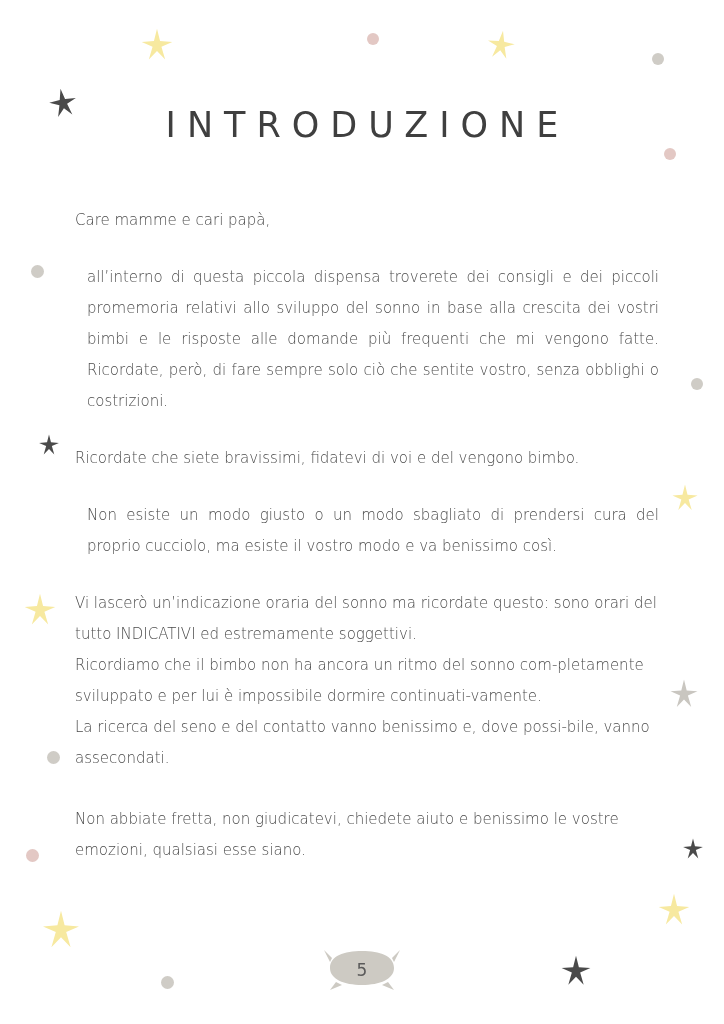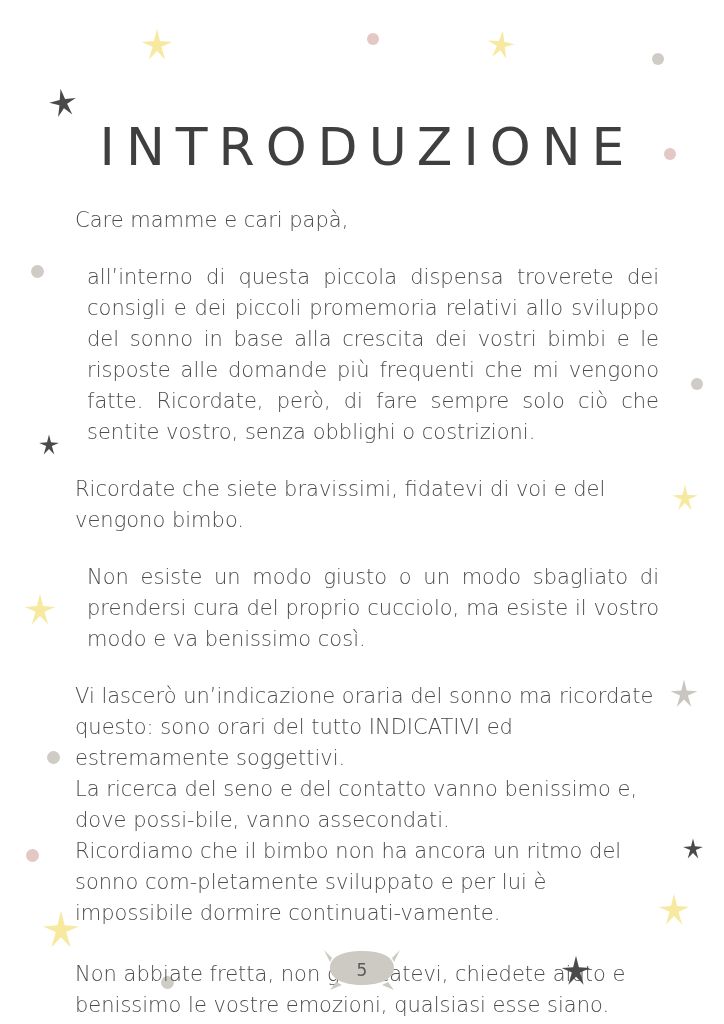--- a/index.html
+++ b/index.html
@@ -39,37 +39,37 @@
   }
 
   
   .title {
     position: absolute;
     left: 0;
     right: 0;
     top: 82px;
     text-align: center;
     font-family: "DejaVu Sans", sans-serif;
-    font-size: 52px;
+    font-size: 35px;
     letter-spacing: 11px;
     font-weight: 400;
     color: #3f3f3f;
     text-indent: 11px;
   }
 
   
   .content {
     position: absolute;
     left: 75px;
     top: 205px;
     width: 584px;
   }
   p {
     margin: 0;
-    font-size: 21px;
+    font-size: 15px;
     line-height: 31px;
     color: #4b4b4b;
     font-family: "DejaVu Sans", sans-serif;
     font-weight: 300;
   }
   p.justify {
     text-align: justify;
     margin-left: 12px;
   }
 
@@ -159,22 +159,22 @@
   <div class="content" id="content-root">
       <p>Care mamme e cari papà,</p>
       <div style="height: 26px;"></div>
       <p class="justify">all’interno di questa piccola dispensa troverete dei consigli e dei piccoli promemoria relativi allo sviluppo del sonno in base alla crescita dei vostri bimbi e le risposte alle domande più frequenti che mi vengono fatte. Ricordate, però, di fare sempre solo ciò che sentite vostro, senza obblighi o costrizioni.</p>
       <div style="height: 26px;"></div>
       <p>Ricordate che siete bravissimi, fidatevi di voi e del vengono bimbo.</p>
       <div style="height: 26px;"></div>
       <p class="justify">Non esiste un modo giusto o un modo sbagliato di prendersi cura del proprio cucciolo, ma esiste il vostro modo e va benissimo così.</p>
       <div style="height: 26px;"></div>
       <p>Vi lascerò un’indicazione oraria del sonno ma ricordate questo: sono orari del tutto INDICATIVI ed estremamente soggettivi.</p>
+      <p>Ricordiamo che il bimbo non ha ancora un ritmo del sonno com-pletamente sviluppato e per lui è impossibile dormire continuati-vamente.</p>
       <p>La ricerca del seno e del contatto vanno benissimo e, dove possi-bile, vanno assecondati.</p>
-      <p>Ricordiamo che il bimbo non ha ancora un ritmo del sonno com-pletamente sviluppato e per lui è impossibile dormire continuati-vamente.</p>
       <div style="height: 30px;"></div>
       <p>Non abbiate fretta, non giudicatevi, chiedete aiuto e benissimo le vostre emozioni, qualsiasi esse siano.</p>
     </div>
 
   <div class="footer">
     <span class="blob">
       <svg width="84" height="44" viewBox="0 0 84 44" aria-hidden="true">
         <path d="M10 20 C10 8, 24 3, 42 3 C60 3, 74 8, 74 20 C74 31, 60 37, 42 37 C24 37, 10 31, 10 20 Z
                  M12 10 L4 2 L10 14 Z
                  M72 10 L80 2 L74 14 Z

